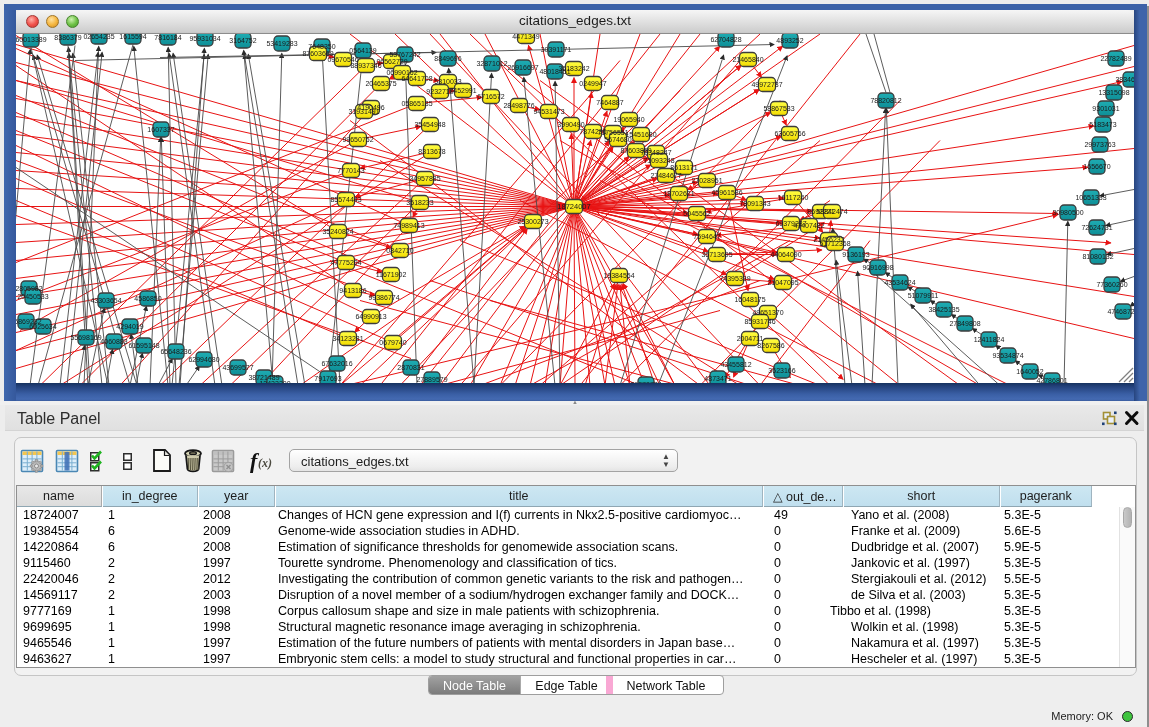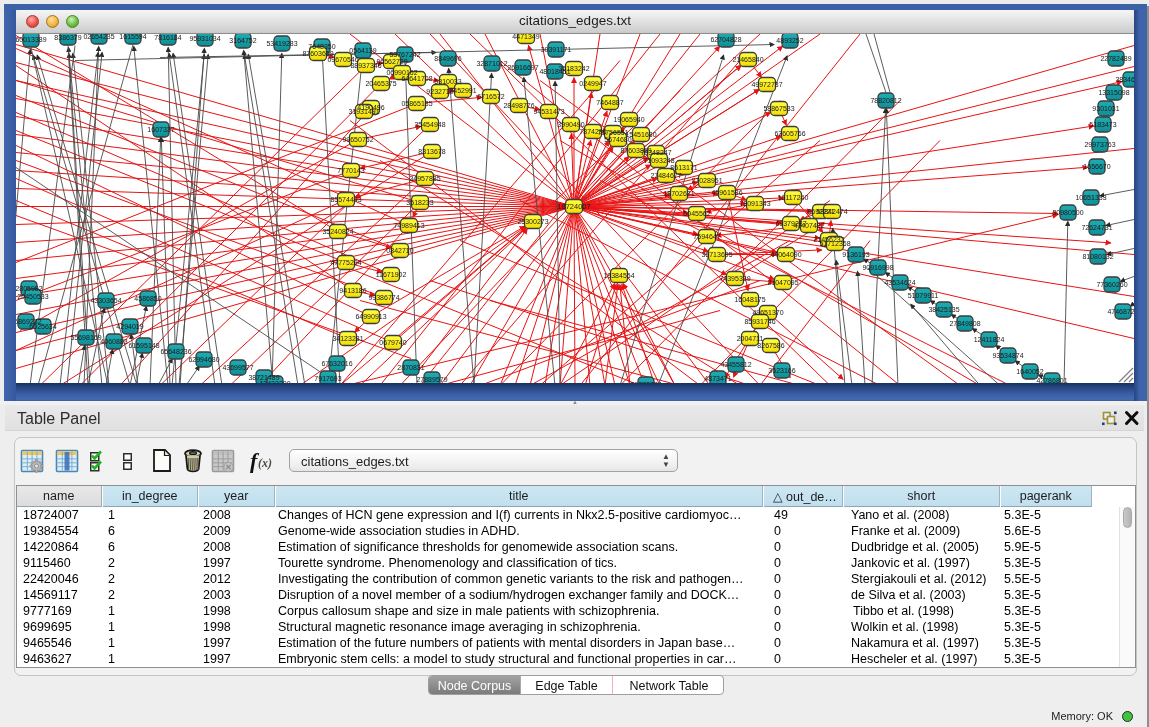--- a/index.html
+++ b/index.html
@@ -766,21 +766,21 @@
     <span style="left:774px">0</span>
     <span style="left:851px">Franke et al. (2009)</span>
     <span style="left:1004px">5.6E-5</span>
   </div>
 <div class="trow" style="top:540px">
     <span style="left:23px">14220864</span>
     <span style="left:108px">6</span>
     <span style="left:203px">2008</span>
     <span style="left:278px">Estimation of significance thresholds for genomewide association scans.</span>
     <span style="left:774px">0</span>
-    <span style="left:851px">Dudbridge et al. (2005)</span>
+    <span style="left:851px">Dudbridge et al. (2007)</span>
     <span style="left:1004px">5.9E-5</span>
   </div>
 <div class="trow" style="top:556px">
     <span style="left:23px">9115460</span>
     <span style="left:108px">2</span>
     <span style="left:203px">1997</span>
     <span style="left:278px">Tourette syndrome. Phenomenology and classification of tics.</span>
     <span style="left:774px">0</span>
     <span style="left:851px">Jankovic et al. (1997)</span>
     <span style="left:1004px">5.3E-5</span>
@@ -802,21 +802,21 @@
     <span style="left:774px">0</span>
     <span style="left:851px">de Silva et al. (2003)</span>
     <span style="left:1004px">5.3E-5</span>
   </div>
 <div class="trow" style="top:604px">
     <span style="left:23px">9777169</span>
     <span style="left:108px">1</span>
     <span style="left:203px">1998</span>
     <span style="left:278px">Corpus callosum shape and size in male patients with schizophrenia.</span>
     <span style="left:774px">0</span>
-    <span style="left:853px">Tibbo et al. (1998)</span>
+    <span style="left:830px">Tibbo et al. (1998)</span>
     <span style="left:1004px">5.3E-5</span>
   </div>
 <div class="trow" style="top:620px">
     <span style="left:23px">9699695</span>
     <span style="left:108px">1</span>
     <span style="left:203px">1998</span>
     <span style="left:278px">Structural magnetic resonance image averaging in schizophrenia.</span>
     <span style="left:774px">0</span>
     <span style="left:851px">Wolkin et al. (1998)</span>
     <span style="left:1004px">5.3E-5</span>
@@ -835,17 +835,17 @@
     <span style="left:108px">1</span>
     <span style="left:203px">1997</span>
     <span style="left:278px">Embryonic stem cells: a model to study structural and functional properties in car…</span>
     <span style="left:774px">0</span>
     <span style="left:851px">Hescheler et al. (1997)</span>
     <span style="left:1004px">5.3E-5</span>
   </div>
 <div class="abs sb"></div>
 <div class="abs thumb"></div>
 <div class="abs tabs">
-  <div class="tab tabsel" style="left:0;width:91px">Node Corpus</div>
+  <div class="tab tabsel" style="left:0;width:91px">Node Table</div>
   <div class="tab" style="left:91px;width:92px;border-left:1px solid #aaa">Edge Table</div>
-  <div class="tab" style="left:183px;width:113px;border-left:1px solid #f9a8d4">Network Table</div>
+  <div class="tab" style="left:177px;width:113px;border-left:7px solid #f9a8d4">Network Table</div>
 </div>
 <div class="abs statust">Memory: OK</div>
 <div class="abs memdot"></div>
 </body></html>

